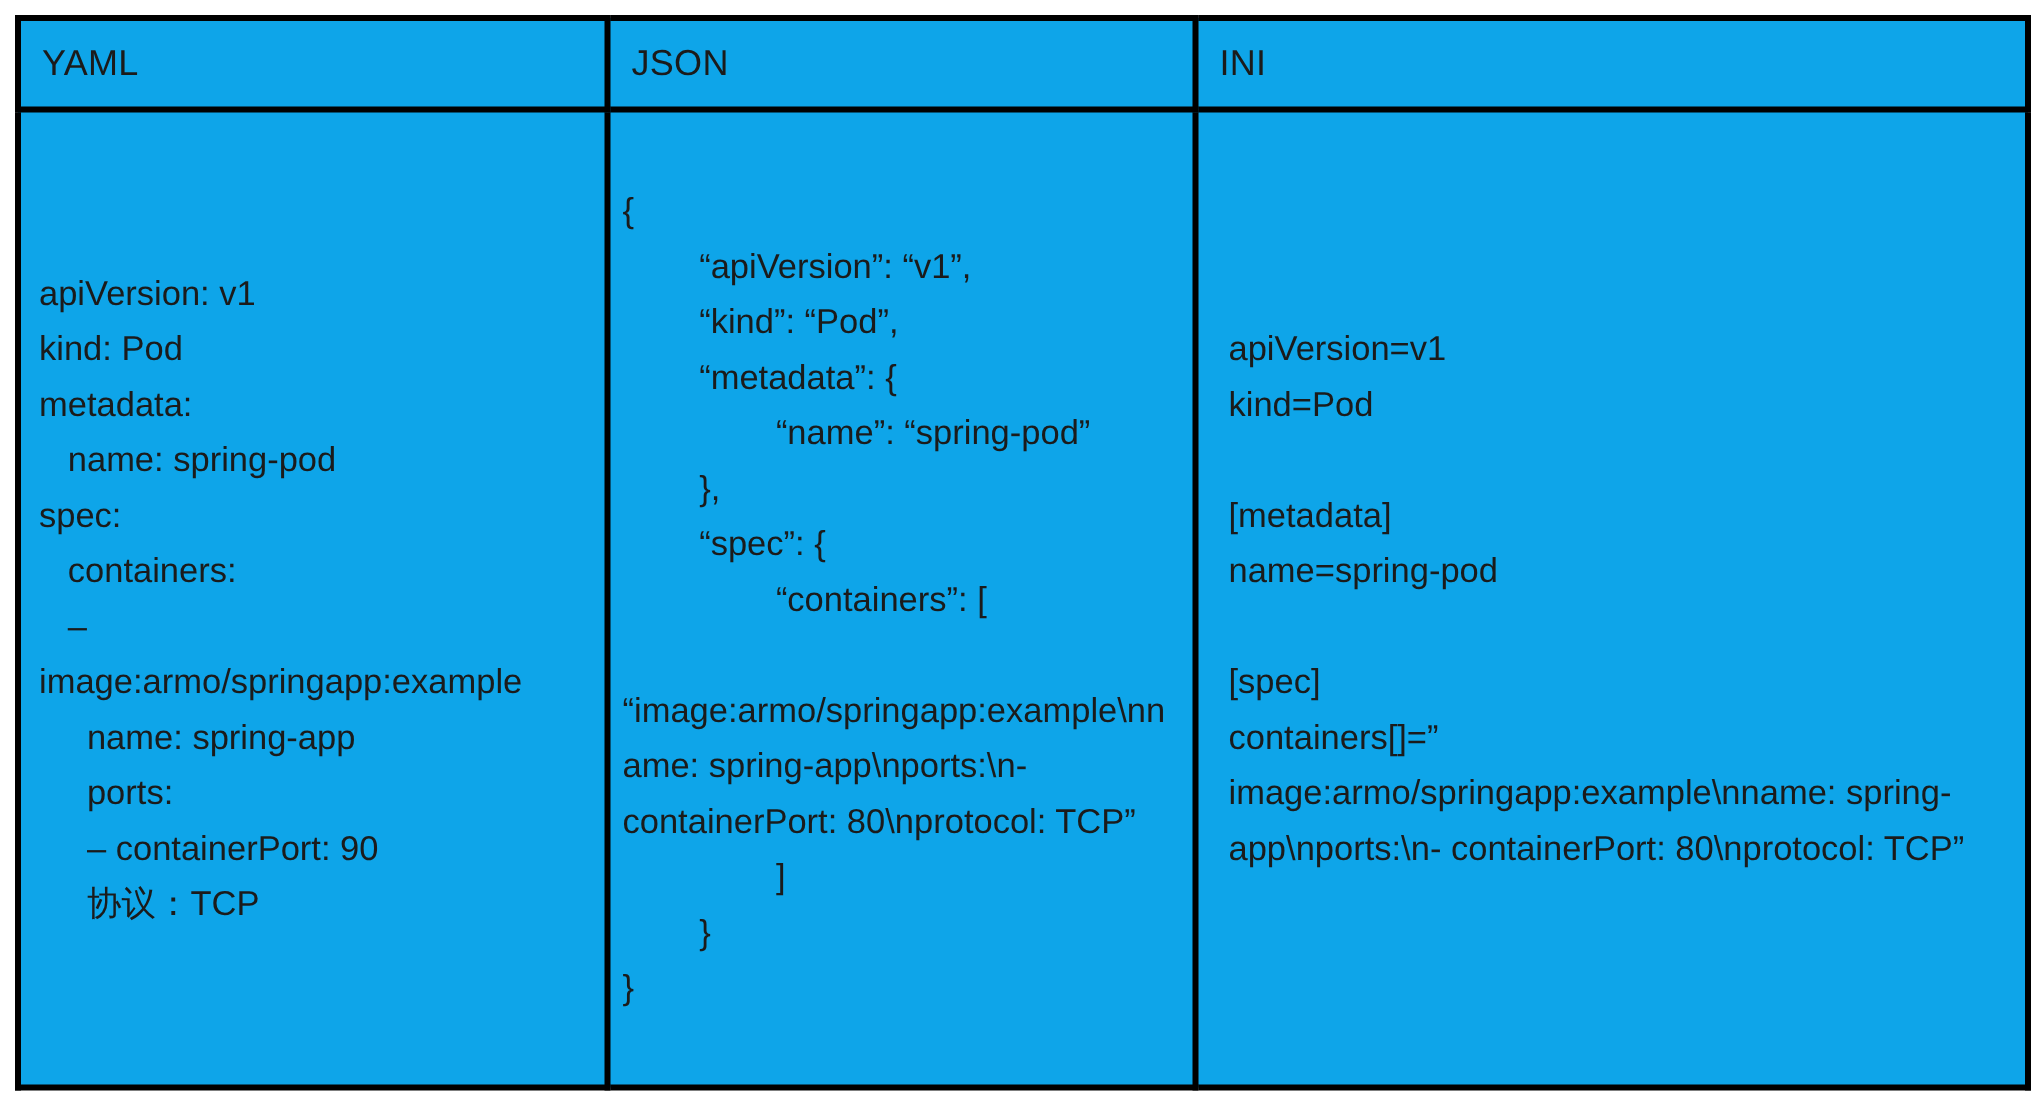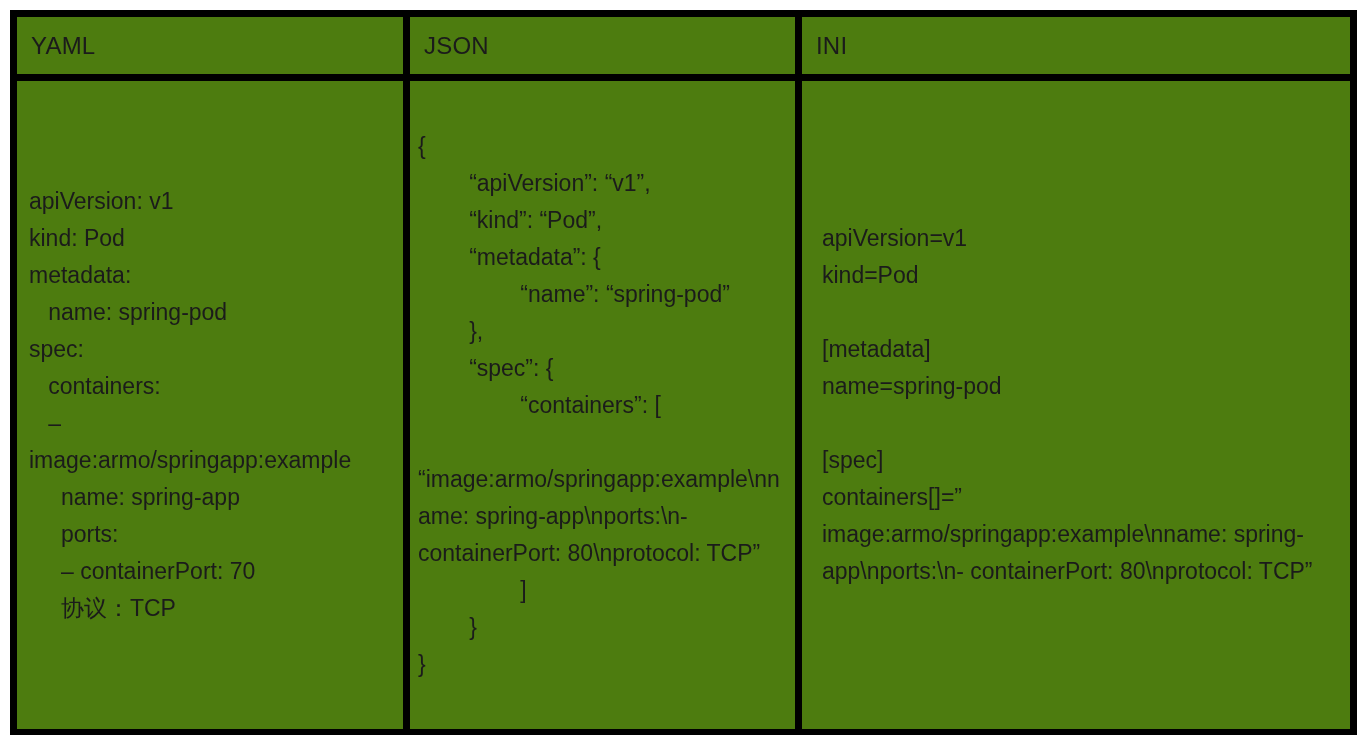--- a/index.html
+++ b/index.html
@@ -34,24 +34,24 @@
     table-layout: fixed;
     background: #ffffff;
   }
 
   .compare-table col.col-yaml { width: 393px; }
   .compare-table col.col-json { width: 392px; }
   .compare-table col.col-ini  { width: 555px; }
 
   .compare-table th,
   .compare-table td {
-    border: 7px solid #000000;
+    border: 4px solid #000000;
     vertical-align: middle;
     padding: 0;
-    background: #4d7c0f;
+    background: #0ea5e9;
   }
 
   
   .head-row th {
     height: 57px;
     text-align: left;
     font-weight: normal;
     vertical-align: middle;
   }
   .head-label {
@@ -120,21 +120,21 @@
           <pre class="code-block">apiVersion: v1
 kind: Pod
 metadata:
    name: spring-pod
 spec:
    containers:
    –
 image:armo/springapp:example
      name: spring-app
      ports:
-     – containerPort: 70
+     – containerPort: 90
      协议：TCP</pre>
         </td>
         <td class="cell-json">
           <pre class="code-block">{
         “apiVersion”: “v1”,
         “kind”: “Pod”,
         “metadata”: {
                 “name”: “spring-pod”
         },
         “spec”: {

